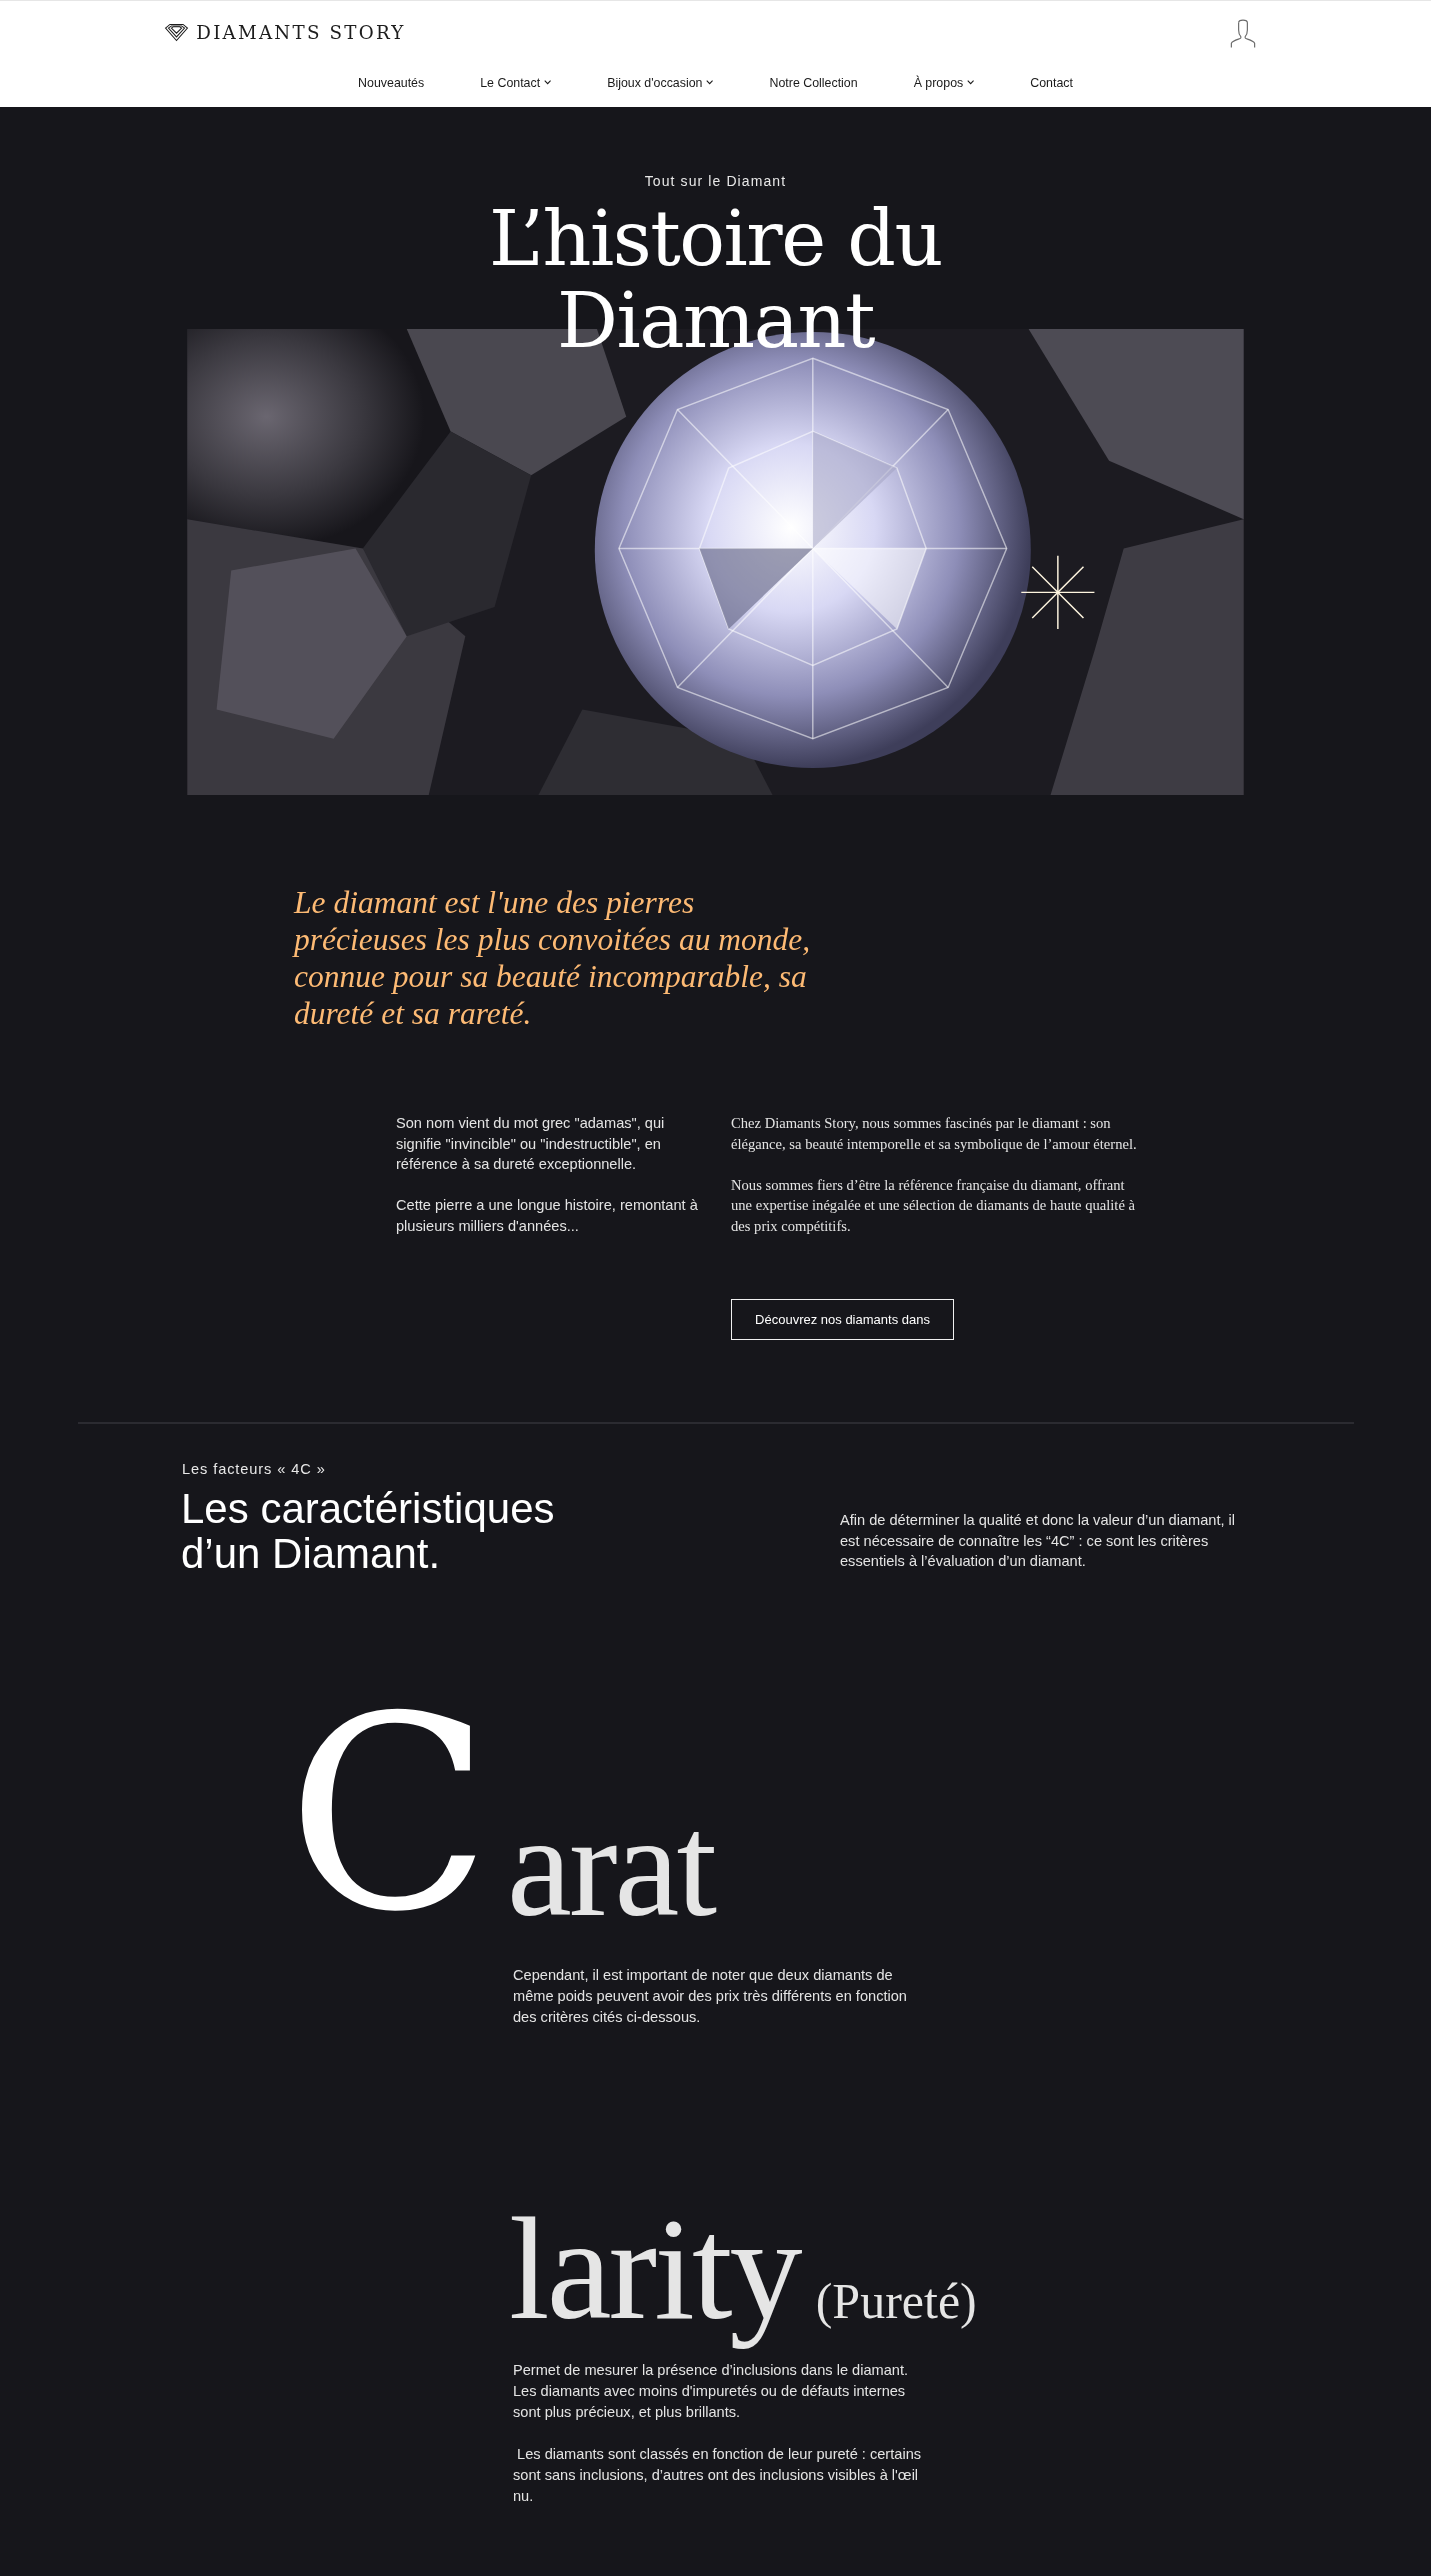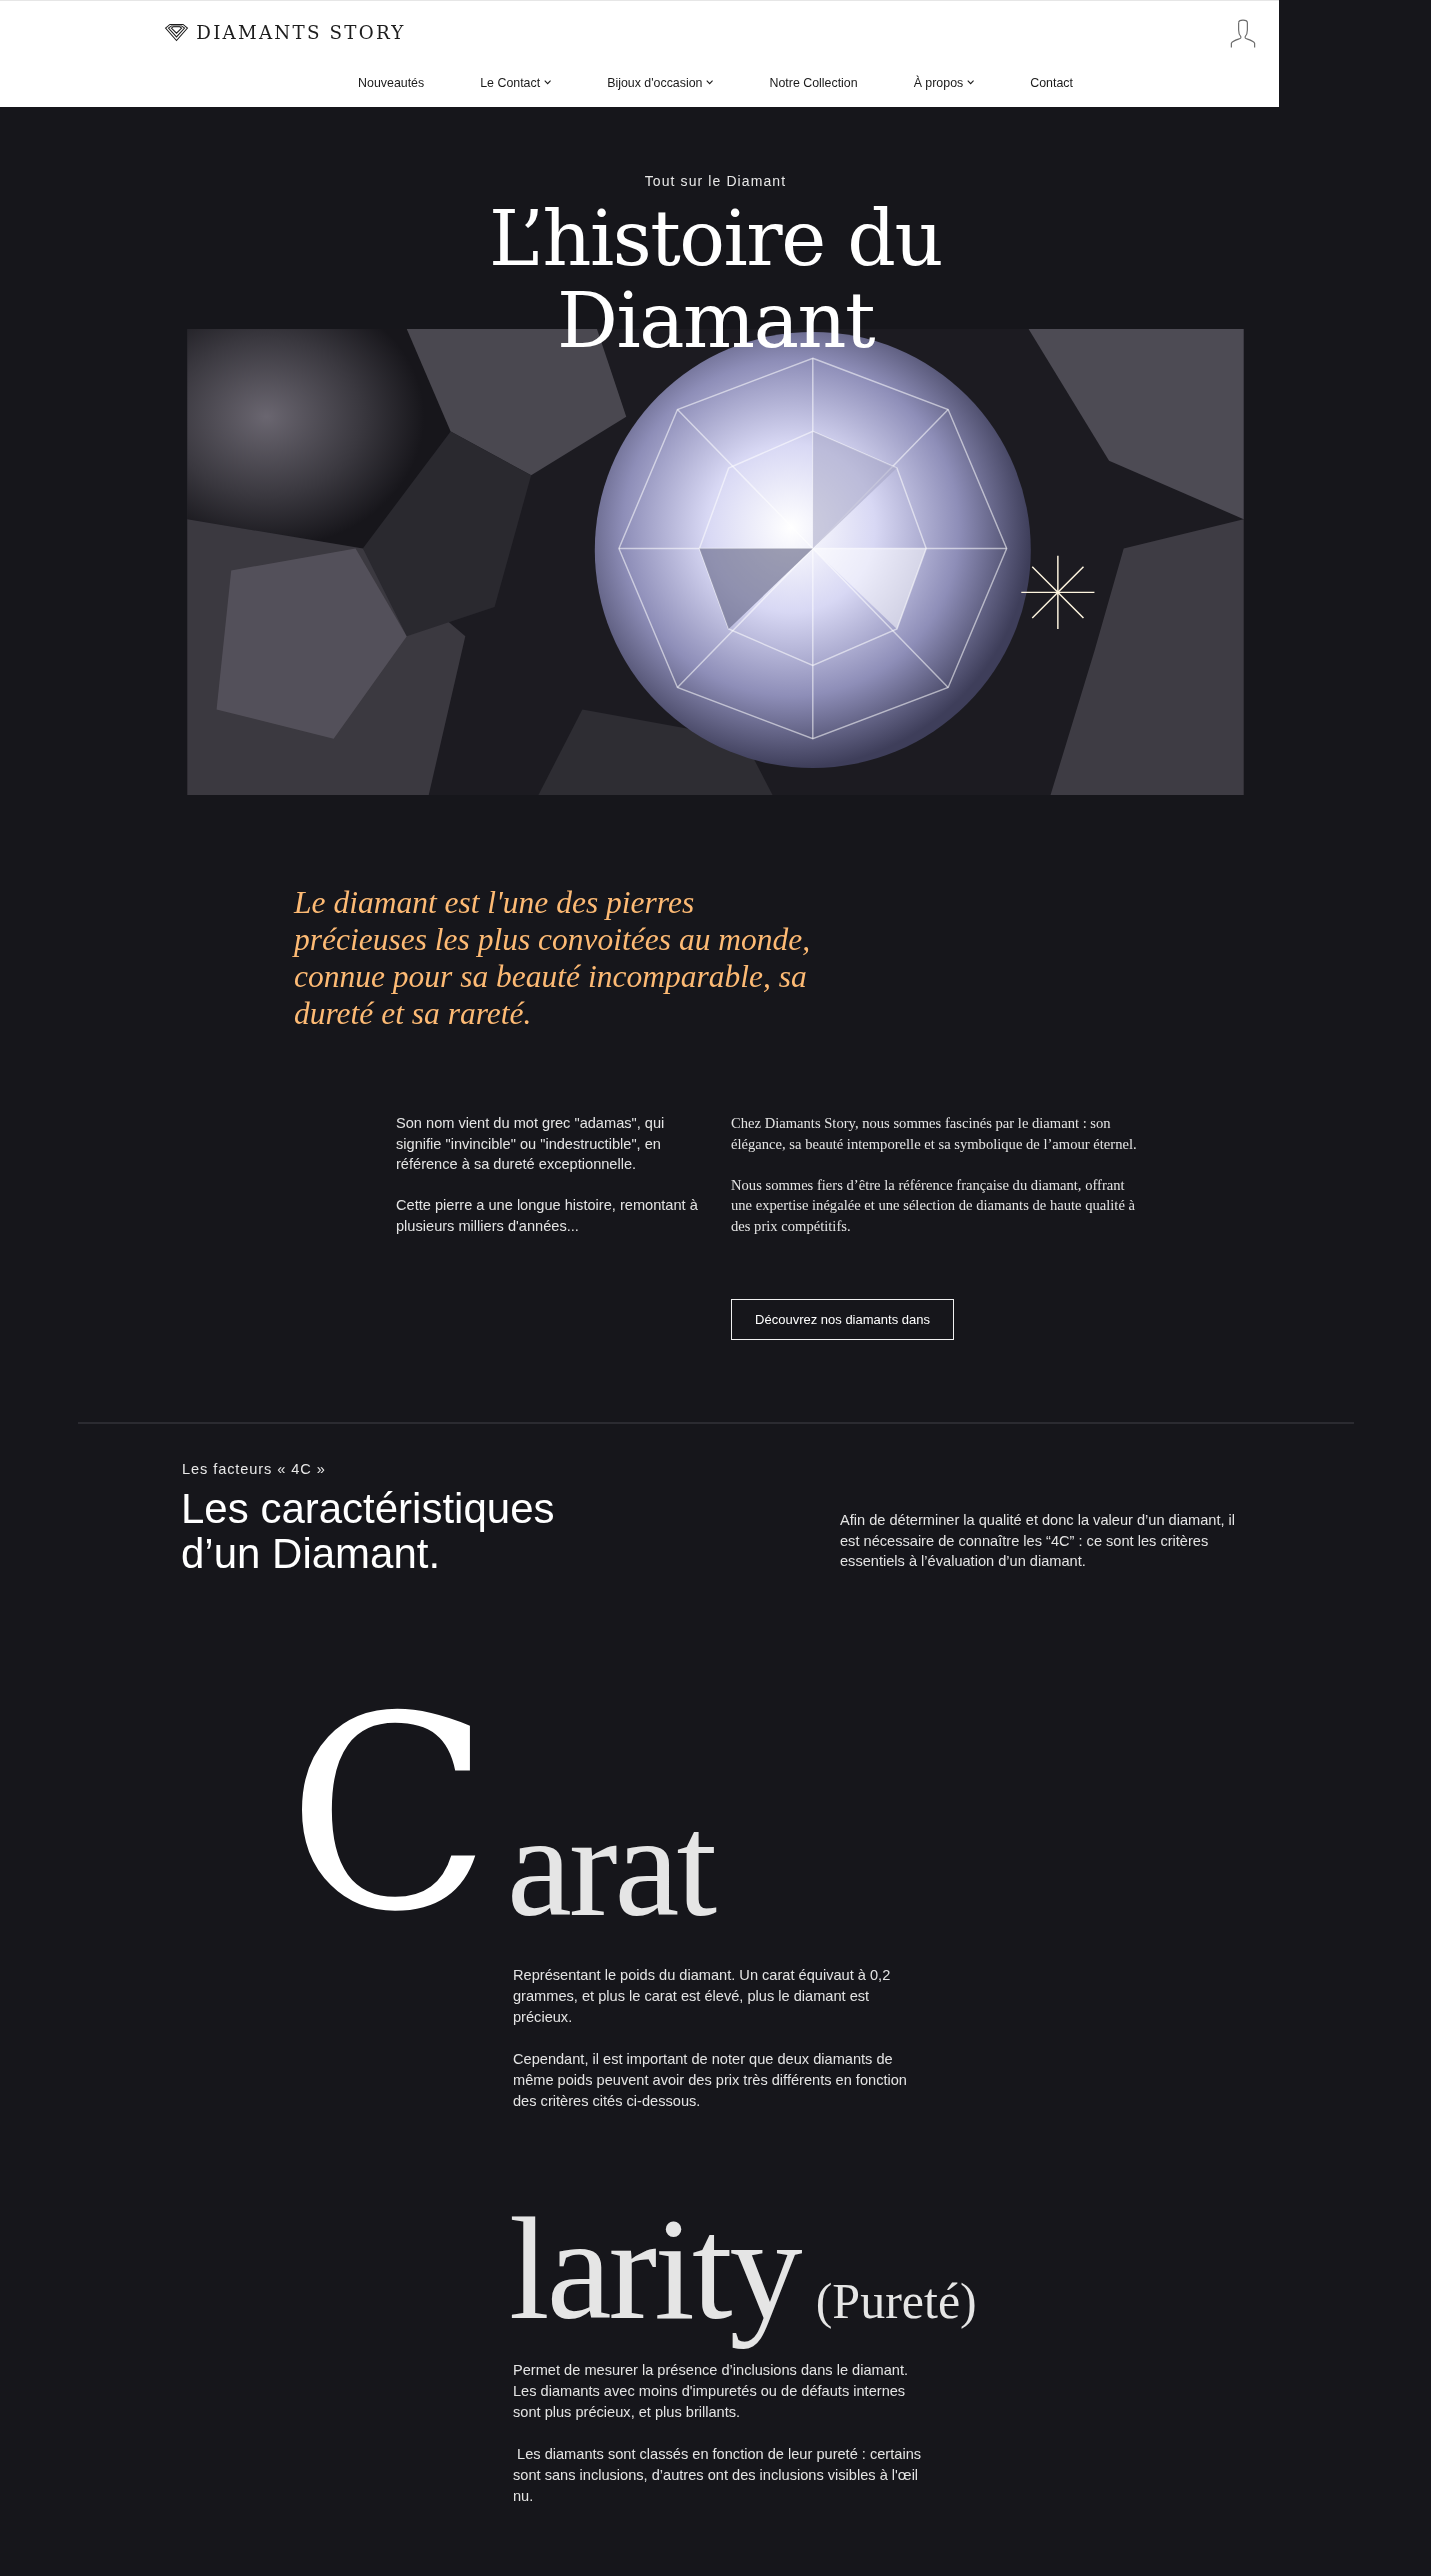--- a/index.html
+++ b/index.html
@@ -7,21 +7,21 @@
     body {
       background: #16161b;
       color: #ffffff;
       font-family: "Liberation Sans", sans-serif;
       position: relative;
       height: 2576px;
       overflow: hidden;
     }
     
     .header {
-      position: absolute; left: 0; top: 0; width: 1279px; height: 107px;
+      position: absolute; left: 0; top: 0; width: 1431px; height: 107px;
       background: #ffffff;
       border-top: 1.5px solid #e6e6e6;
     }
     .logo {
       position: absolute; left: 164px; top: 20.5px; display: flex; align-items: center; gap: 7.3px;
       color: #1a1a1a; text-decoration: none;
     }
     .logo-icon { width: 25px; height: 19px; display: block; }
     .logo-text {
       font-family: "DejaVu Serif", serif; font-size: 18.3px; letter-spacing: 2.2px; color: #1d1d1d; font-weight: normal;
@@ -219,21 +219,20 @@
 <h2 class="sec-title">
   <span>Les caractéristiques</span><br>
   <span>d’un Diamant.</span>
 </h2>
 <p class="sec-desc">Afin de déterminer la qualité et donc la valeur d’un diamant, il est nécessaire de connaître les “4C” : ce sont les critères essentiels à l’évaluation d’un diamant.</p>
 
 <div class="bigC">C</div>
 
 <div class="word" style="left:507px; top:1786px; font-size:146px; line-height:161px;">arat</div>
 <div class="body-text" style="top:1965px;">
-  <p>Représentant le poids du diamant. Un carat équivaut à 0,2 grammes, et plus le carat est élevé, plus le diamant est précieux.</p>
   <p>Cependant, il est important de noter que deux diamants de même poids peuvent avoir des prix très différents en fonction des critères cités ci-dessous.</p>
 </div>
 
 <div class="word" style="left:509px; top:2189px; font-size:146px; line-height:161px;">
   <span>larity</span><span class="word-sub">(Pureté)</span>
 </div>
 <div class="body-text" style="top:2360px;">
   <p>Permet de mesurer la présence d’inclusions dans le diamant. Les diamants avec moins d'impuretés ou de défauts internes sont plus précieux, et plus brillants.</p>
   <p style="white-space:pre-wrap;"> Les diamants sont classés en fonction de leur pureté : certains sont sans inclusions, d’autres ont des inclusions visibles à l'œil nu.</p>
 </div>

